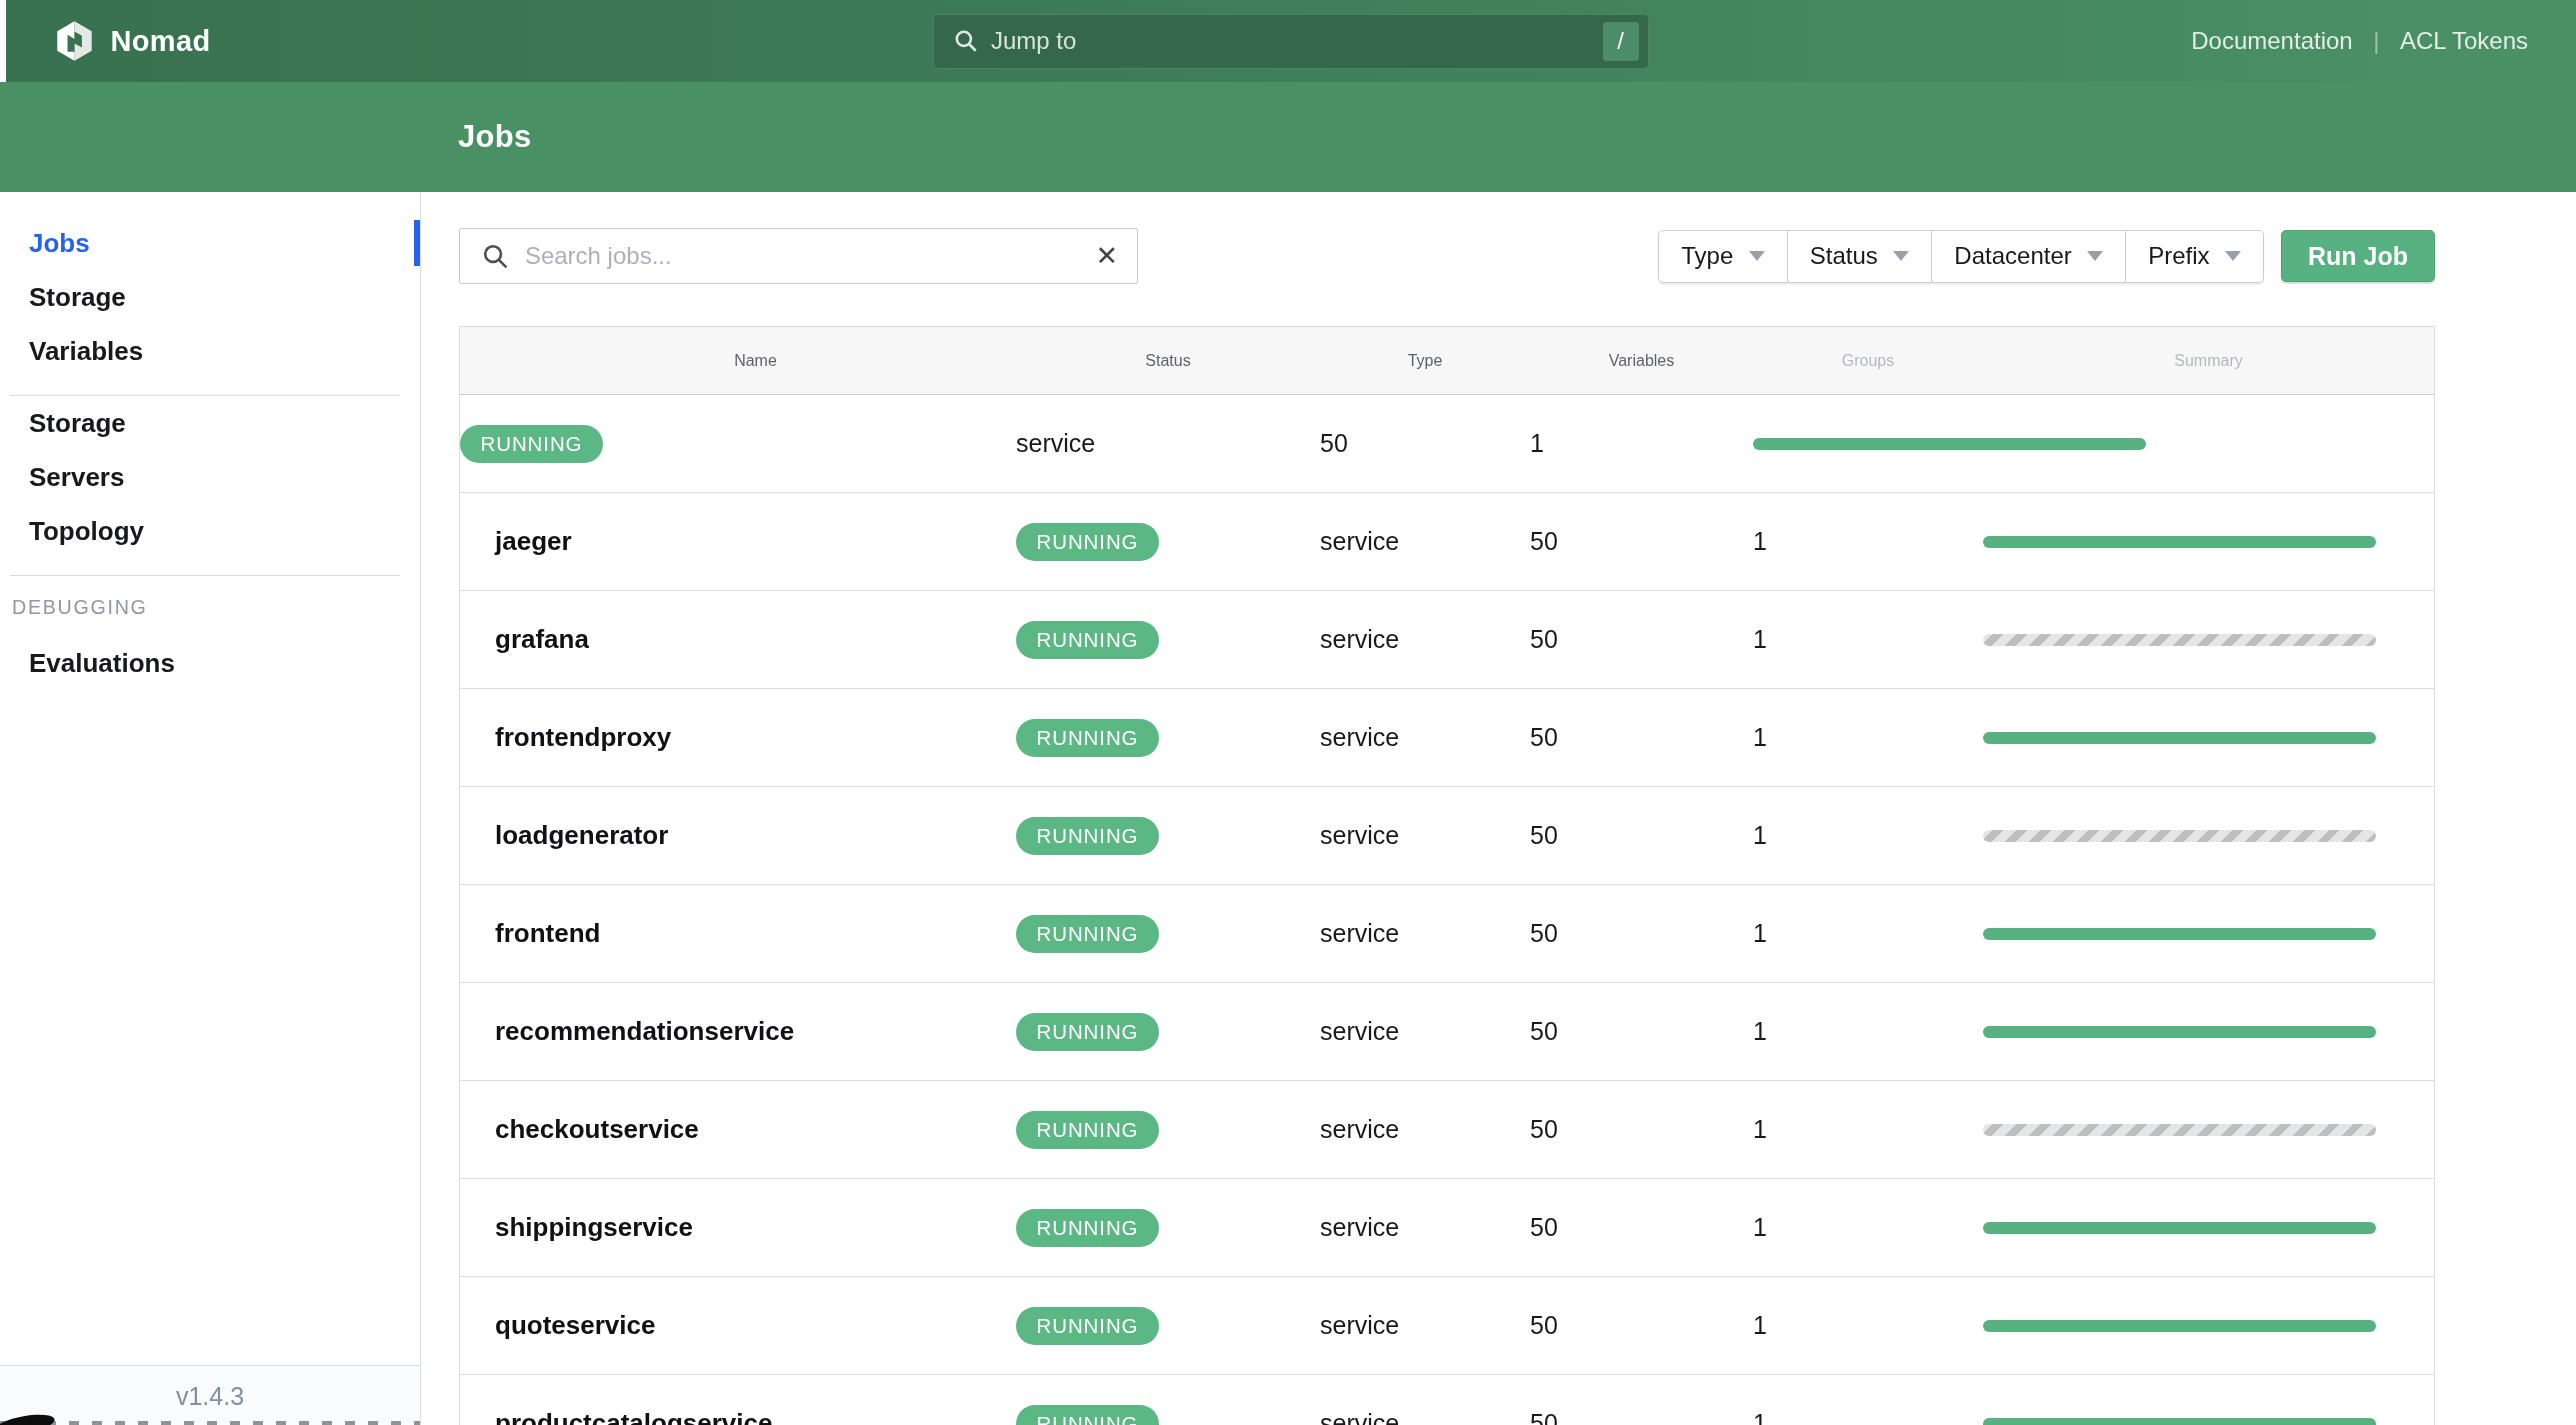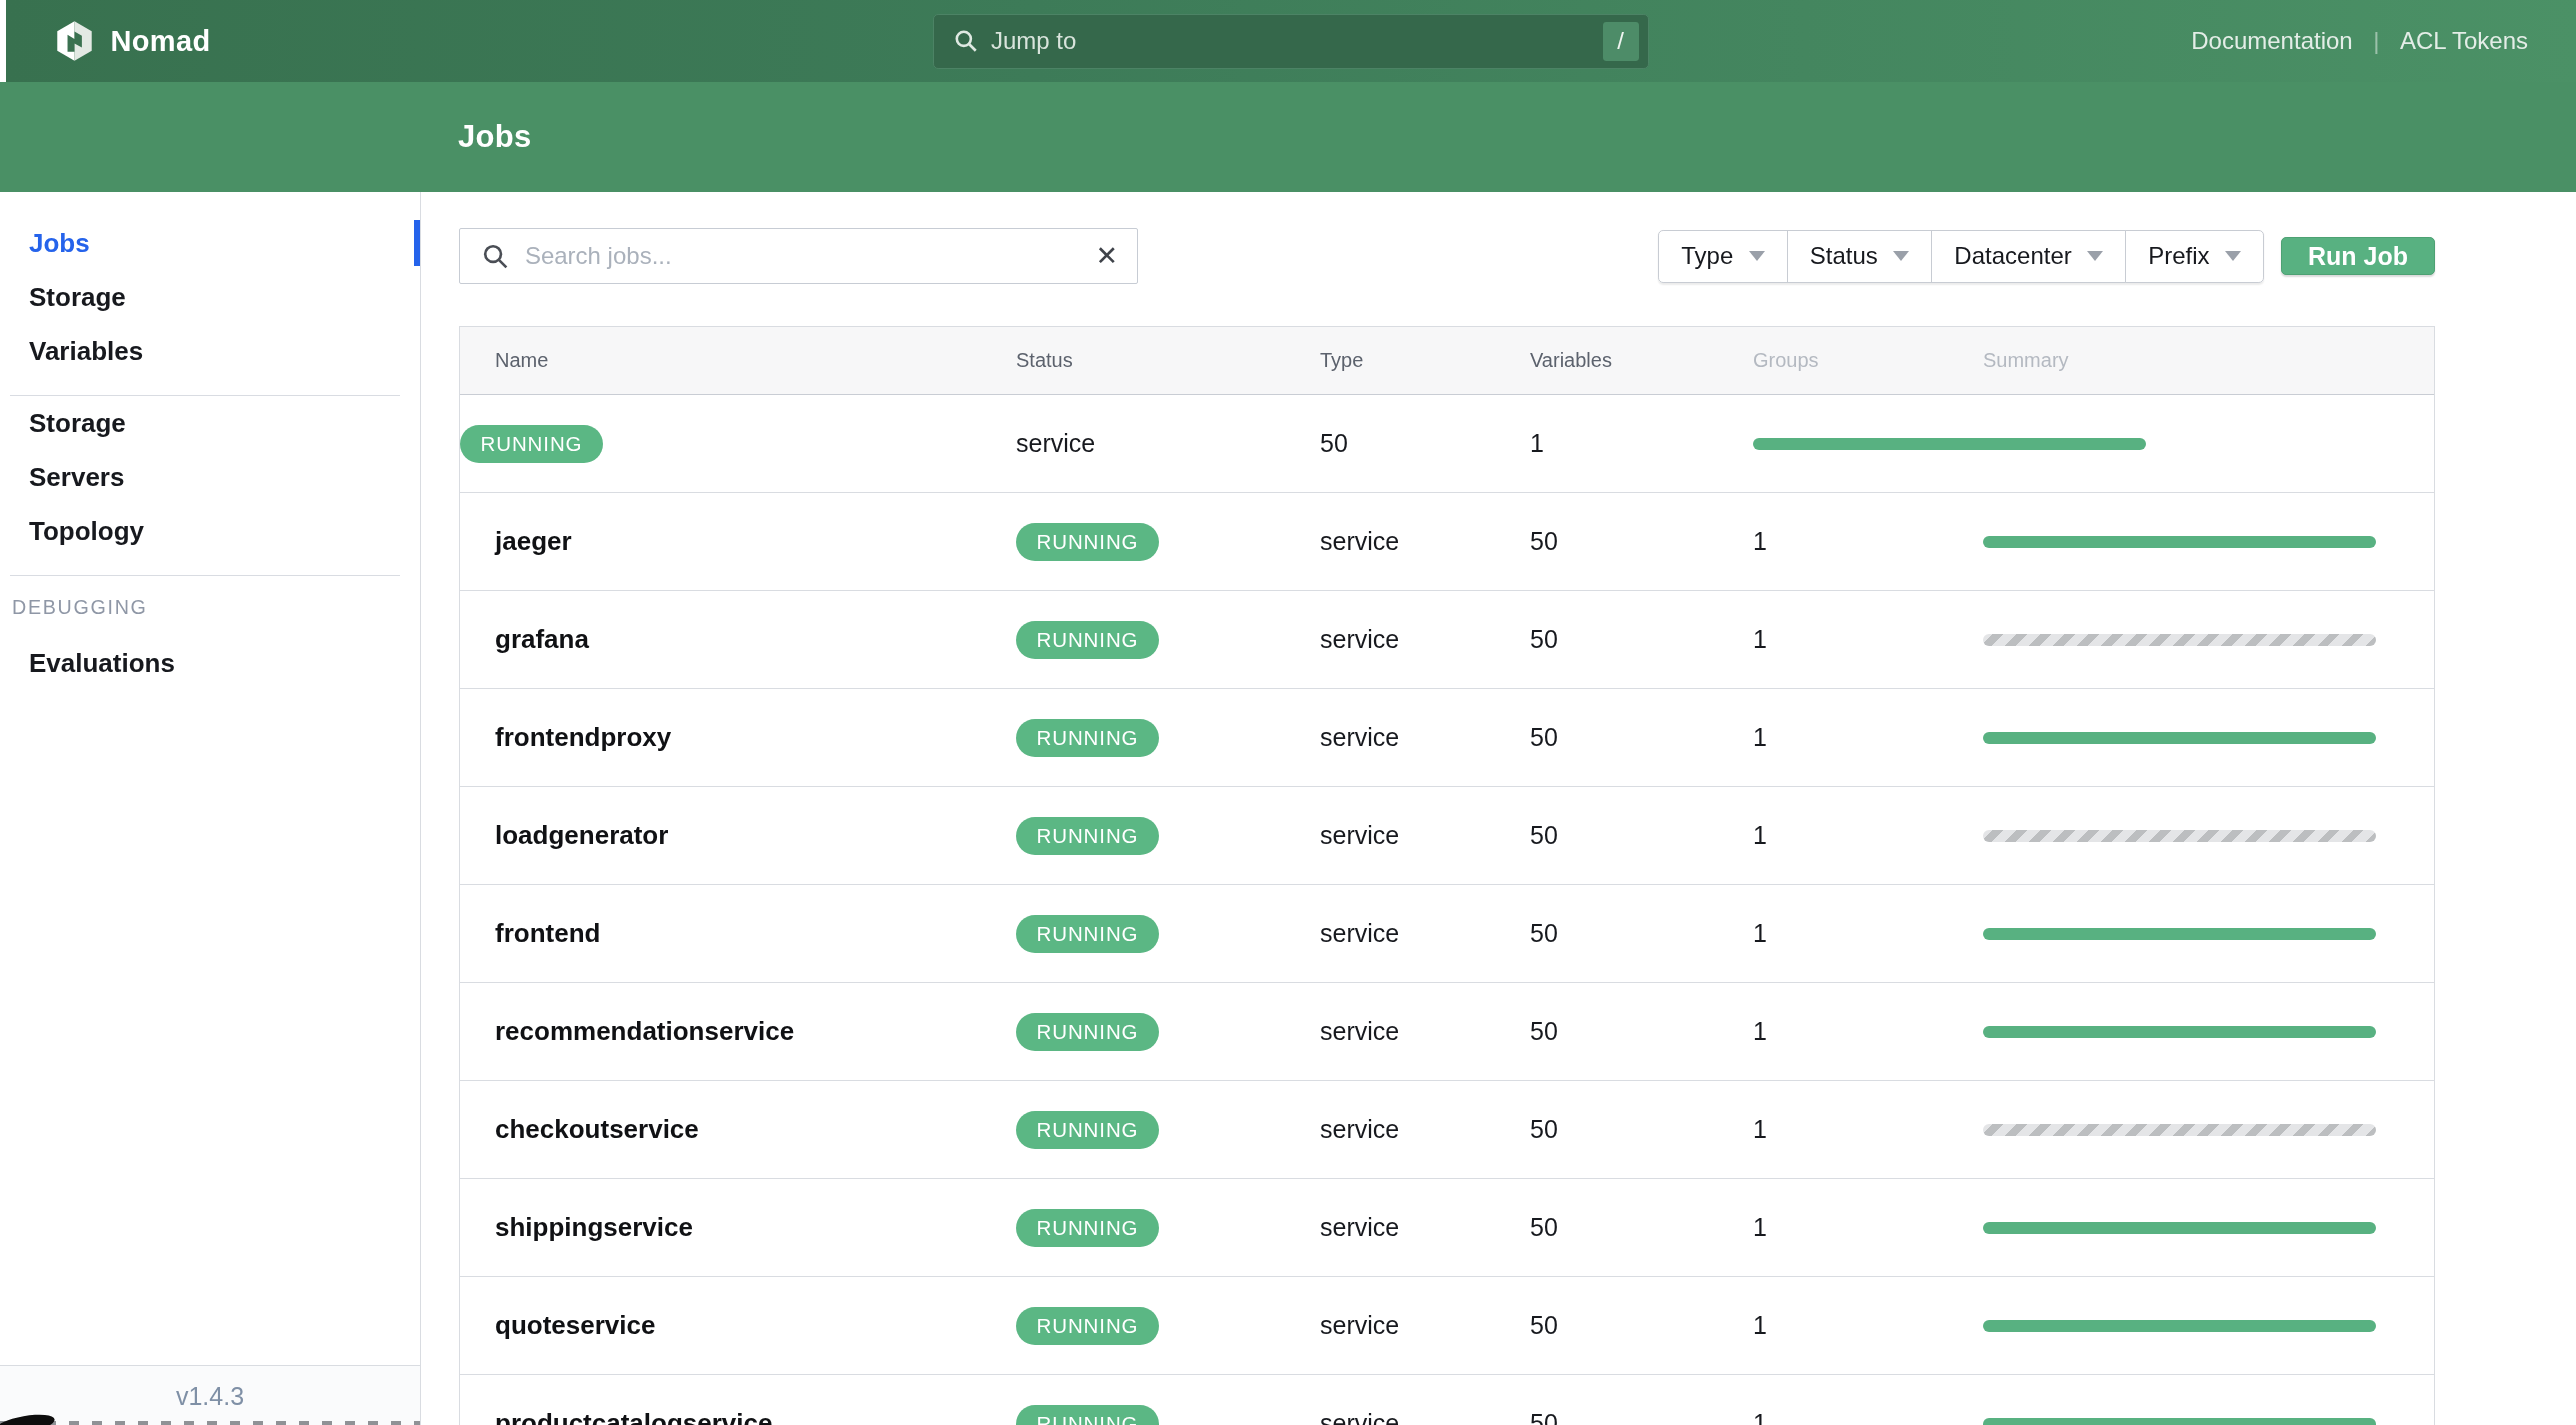--- a/index.html
+++ b/index.html
@@ -78,31 +78,31 @@
                   box-shadow:0 1.7px 1.7px rgba(0,0,0,.08); border-radius:5.1px; }
   .filter-btn { display:flex; align-items:center; height:53px; padding:0 22px;
                 background:#fff; border:0.9px solid #c8ccd3; margin-left:-0.9px;
                 font-size:24px; color:#17191e; cursor:pointer;
                 font-family:"Liberation Sans", sans-serif; }
   .filter-btn:first-child { border-radius:5.1px 0 0 5.1px; margin-left:0; }
   .filter-btn:last-child { border-radius:0 5.1px 5.1px 0; }
   .caret { width:0; height:0; margin-left:15.4px; border-left:8.5px solid transparent;
            border-right:8.5px solid transparent; border-top:10.3px solid #9aa0a9; }
 
-  .run-btn { margin-left:17px; height:38px; padding:0 26px; background:#58b181;
+  .run-btn { margin-left:17px; height:52px; padding:0 26px; background:#58b181;
              border:0.9px solid #4da173; border-radius:5.1px; color:#fff; font-size:25px;
              font-weight:bold; cursor:pointer; box-shadow:0 1.7px 1.7px rgba(0,0,0,.15);
              font-family:"Liberation Sans", sans-serif; }
 
   
   .jobs-table { margin-top:42px; border:0.9px solid #d9dce1; }
   .grid-cols { display:grid; grid-template-columns:556px 304px 210px 223px 230px auto;
                align-items:center; }
   .thead { height:68px; background:#f7f7f8; border-bottom:1.7px solid #c9cdd4; }
-  .th { font-size:20px; color:#5c626d; cursor:pointer; }
+  .th { font-size:16px; color:#5c626d; cursor:pointer;text-align:center; }
   .th.muted { color:#b4b9c1; cursor:default; }
   .th:first-child { padding-left:35px; }
   .tr { height:98px; border-bottom:1.7px solid #d9dce1; background:#fff; cursor:pointer; }
   .td { font-size:25px; color:#17191e; }
   .td.name { padding-left:35px; font-weight:bold; font-size:26px; color:#101114; }
   .badge { display:inline-flex; align-items:center; justify-content:center; height:38px;
            padding:0 20.5px; border-radius:19px; background:#5bb784; color:#fff;
            font-size:20.5px; letter-spacing:0.9px; }
   .bar { width:393px; height:12px; border-radius:6px; }
   .bar.solid { background:#58b181; }

